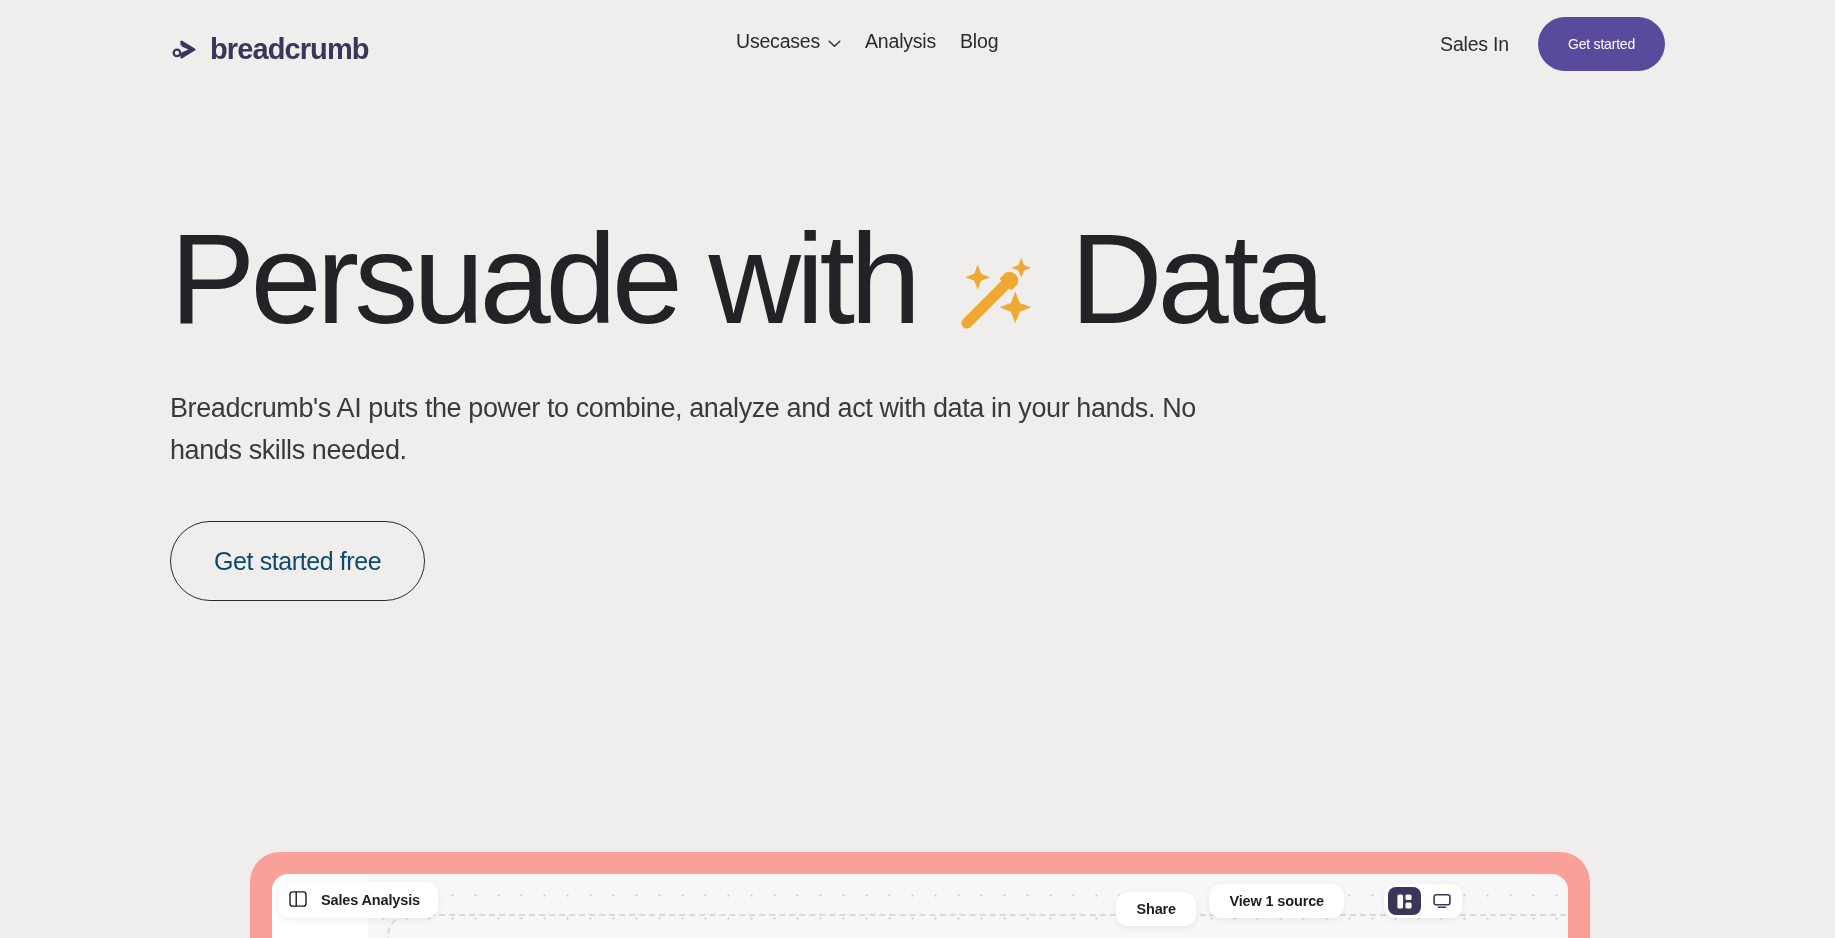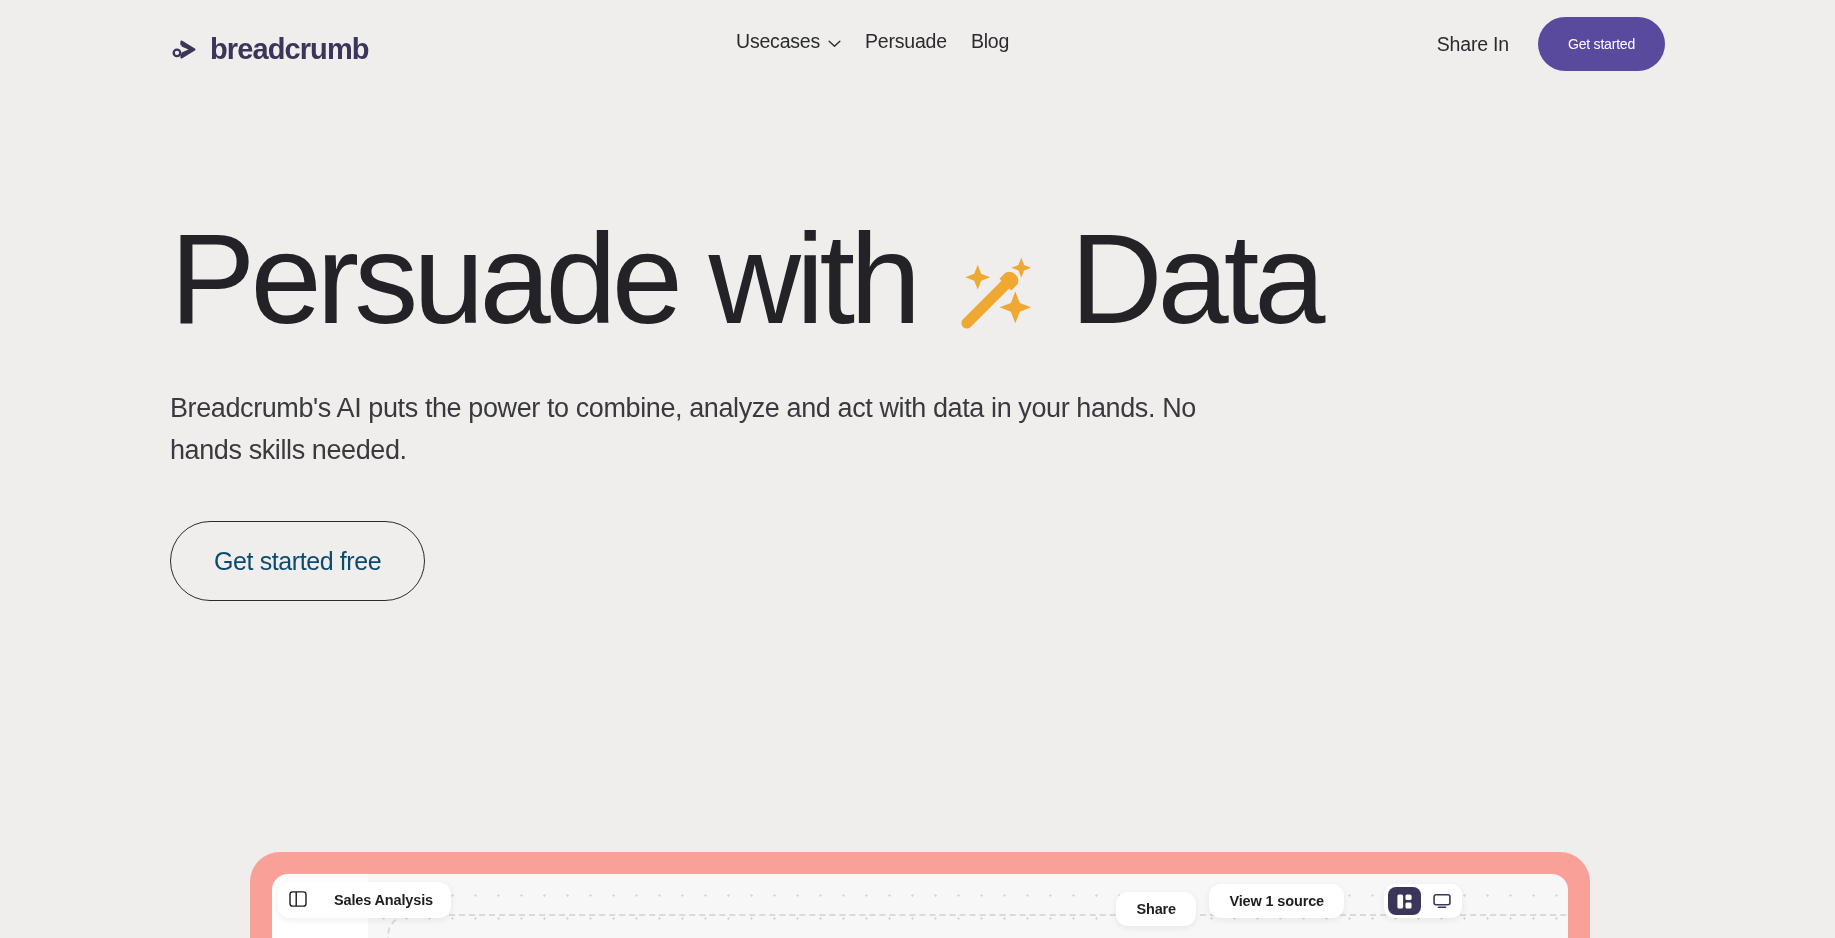--- a/index.html
+++ b/index.html
@@ -187,21 +187,21 @@
     align-items: center;
     box-shadow: 0 2px 7px rgba(20,20,30,0.07);
     font-size: 14.5px;
     font-weight: 700;
     color: #1d1d22;
     letter-spacing: -0.15px;
     white-space: nowrap;
     cursor: pointer;
   }
 
-  .chip-title { left: 6px; top: 8px; height: 36px; padding: 0 18px 0 11px; gap: 27px; }
+  .chip-title { left: 6px; top: 8px; height: 36px; padding: 0 18px 0 11px; gap: 14px; }
 
   .chip-share { right: 372px; top: 18px; height: 34px; padding: 0 20px; font-weight: 600; }
   .chip-source { right: 224px; top: 10px; height: 34px; padding: 0 20px; font-weight: 600; }
 
   .icon-group {
     position: absolute;
     right: 106px; top: 10px;
     height: 34px;
     background: #ffffff;
     border-radius: 11px;
@@ -246,29 +246,29 @@
   <nav class="nav-center">
     <span class="nav-link">
       <span>Usecases</span>
       <span class="chev">
         <svg width="13" height="8" viewBox="0 0 14 9" fill="none">
           <path d="M1 1.5 L7 7 L13 1.5" stroke="#2b2b2f" stroke-width="1.6" stroke-linecap="round" stroke-linejoin="round"></path>
         </svg>
       </span>
     </span>
     <span class="nav-link">
-      <span>Persuade</span>
+      <span>Analysis</span>
     </span>
     <span class="nav-link">
       <span>Blog</span>
     </span>
   </nav>
 
   <div class="nav-right">
-    <span class="signin">Share In</span>
+    <span class="signin">Sales In</span>
     <button class="btn-primary">Get started</button>
   </div>
 </div>
 
 <section class="hero">
 
   <h1 class="headline">
     <span>Persuade with</span>
     <span class="wand">
       <svg width="95" height="95" viewBox="0 0 96 96" fill="none">

